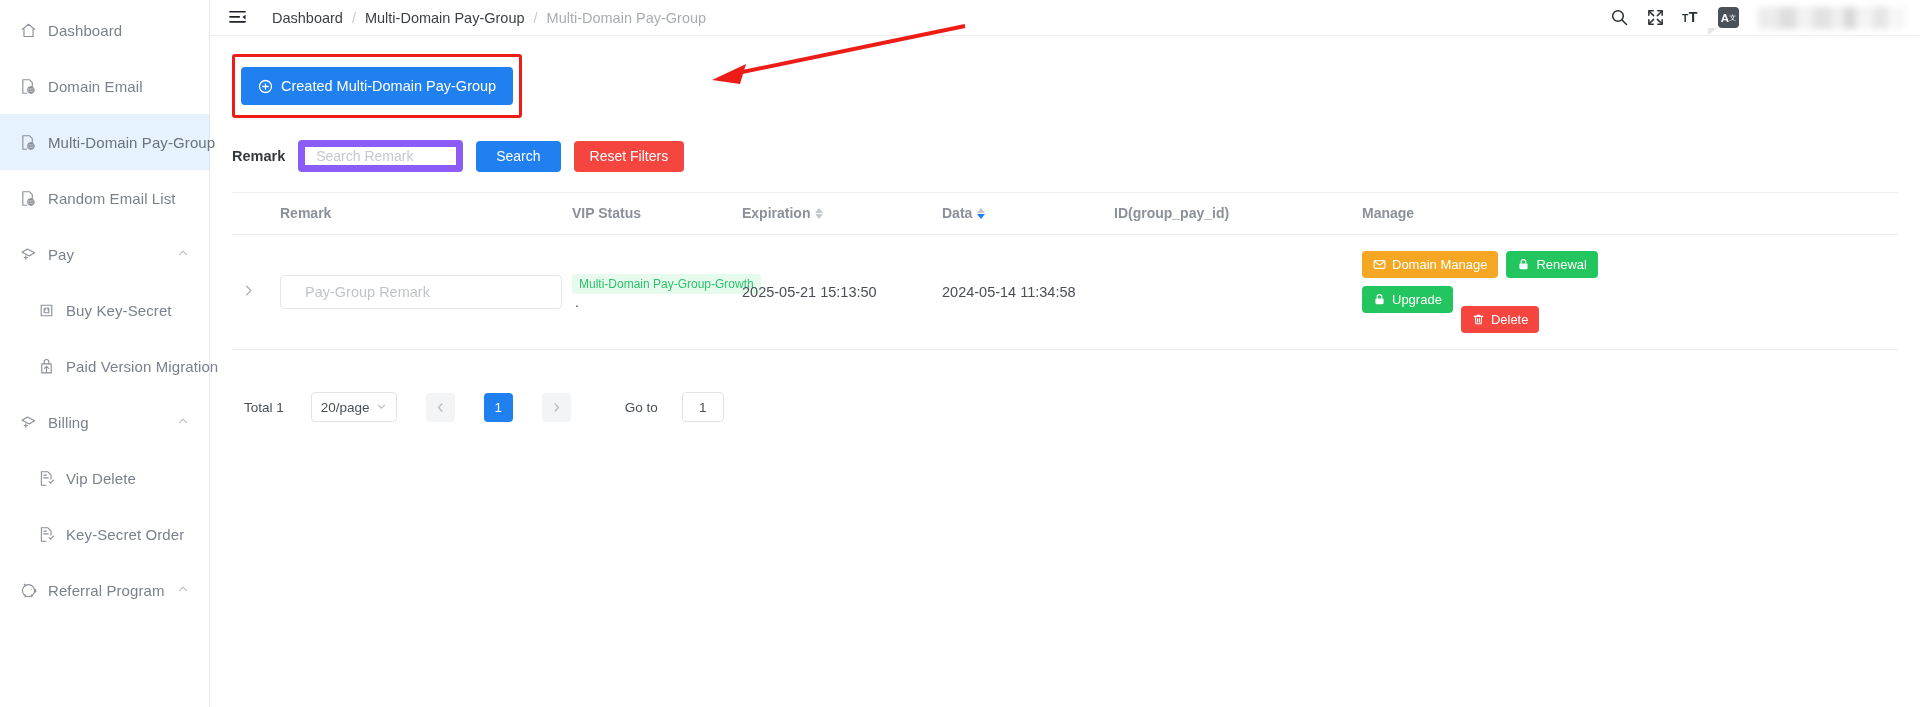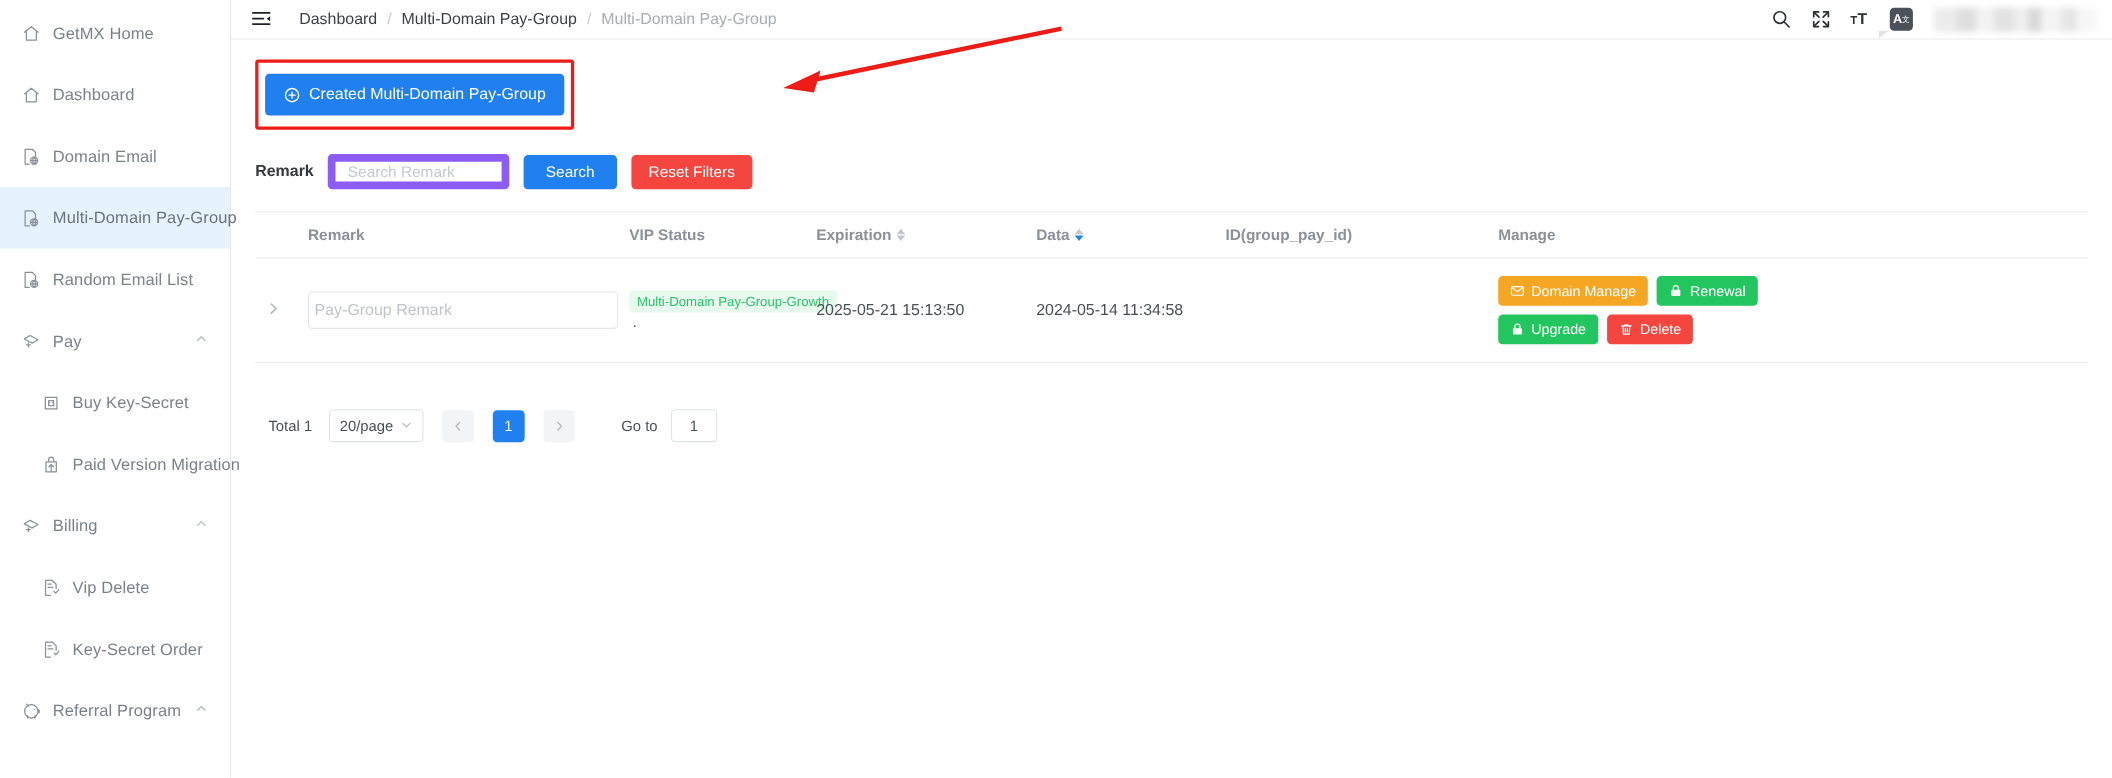--- a/index.html
+++ b/index.html
@@ -156,21 +156,21 @@
   .table tbody td {
     padding: 16px 0; vertical-align: middle;
     border-bottom: 1px solid #eceef1;
     font-size: 14.5px; color: #4a4f57;
   }
   .expand-cell { width: 40px; padding-left: 10px !important; }
   .expander { color: #aeb3ba; cursor: pointer; display: inline-flex; }
   .remark-input {
     height: 34px; width: 282px;
     border: 1px solid #e3e6ea; border-radius: 4px;
-    padding: 0 5px; font-size: 14.5px; font-family: inherit;
+    padding: 0 24px; font-size: 14.5px; font-family: inherit;
     color: #35393f; outline: none; background: #fff;
   }
   .remark-input::placeholder { color: #c0c4ca; }
   .vip-tag {
     display: inline-block;
     background: #e7faee; color: #2cc36b;
     border-radius: 3px; padding: 3px 7px;
     font-size: 12px; white-space: nowrap;
   }
   .vip-dot { color: #4a4f57; font-size: 14px; margin-left: 3px; }
@@ -188,21 +188,21 @@
     height: 27px; padding: 0 11px;
     font-size: 13px; font-family: inherit; cursor: pointer;
     display: inline-flex; align-items: center; gap: 6px;
     white-space: nowrap;
   }
   .act.orange { background: #f5a623; }
   .act.green  { background: #22c55e; }
   .act.red    { background: #f5453f; }
 
   
-  .pager { display: flex; align-items: center; gap: 12px; margin-top: 42px; padding-left: 12px; }
+  .pager { display: flex; align-items: center; gap: 24px; margin-top: 42px; padding-left: 12px; }
   .pager-total { font-size: 13.5px; color: #4a4f57; margin-right: 3px; }
   .page-select {
     height: 30px; width: 86px;
     border: 1px solid #e0e3e8; border-radius: 4px;
     display: flex; align-items: center; justify-content: space-between;
     padding: 0 9px; font-size: 13.5px; color: #4a4f57; cursor: pointer; background: #fff;
   }
   .chev-sm { color: #b9bec5; }
   .pg-btn {
     min-width: 29px; height: 29px; border-radius: 4px;
@@ -219,28 +219,20 @@
     border: 1px solid #e0e3e8; border-radius: 4px;
     font-size: 13.5px; font-family: inherit; color: #4a4f57; outline: none;
   }
 </style>
 </head>
 <body>
 
 <div class="app">
 
   <nav class="sidebar" id="sidebar">
-      <div class="nav-item">
-        <span class="nav-icon">
-          <svg width="17" height="17" viewBox="0 0 18 18" fill="none" stroke="#8a8f99" stroke-width="1.2" stroke-linecap="round" stroke-linejoin="round">
-            <path d="M2.4 7.8L9 2.4l6.6 5.4M4.2 7.2v8.2h9.6V7.2"></path>
-          </svg>
-        </span>
-        <span class="nav-label">GetMX Home</span>
-      </div>
       <div class="nav-item">
         <span class="nav-icon">
           <svg width="17" height="17" viewBox="0 0 18 18" fill="none" stroke="#8a8f99" stroke-width="1.2" stroke-linecap="round" stroke-linejoin="round">
             <path d="M2.4 7.8L9 2.4l6.6 5.4M4.2 7.2v8.2h9.6V7.2"></path>
           </svg>
         </span>
         <span class="nav-label">Dashboard</span>
       </div>
       <div class="nav-item">
         <span class="nav-icon">
@@ -503,21 +495,21 @@
                 </button>
                 <button class="act green">
                   <span style="display:flex;">
                     <svg width="13" height="13" viewBox="0 0 14 14" fill="#fff">
                         <rect x="2.6" y="5.8" width="8.8" height="6.2" rx="1.1"></rect>
                         <path d="M4.5 5.8V4.3a2.5 2.5 0 015 0v1.5" fill="none" stroke="#fff" stroke-width="1.2"></path>
                       </svg>
                   </span>
                   <span>Upgrade</span>
                 </button>
-                <button class="act red" style="flex:0 0 auto;">
+                <button class="act red" style="flex:0 0 auto;margin-top:20px;">
                   <span style="display:flex;">
                     <svg width="13" height="13" viewBox="0 0 14 14" fill="none" stroke="#fff" stroke-width="1.2" stroke-linecap="round">
                         <path d="M2.4 3.6h9.2M5.6 3.6V2.4h2.8v1.2M3.6 3.6l.6 8h5.6l.6-8M6 6v3.6M8 6v3.6"></path>
                       </svg>
                   </span>
                   <span>Delete</span>
                 </button>
               </div>
             </td>
           </tr>

